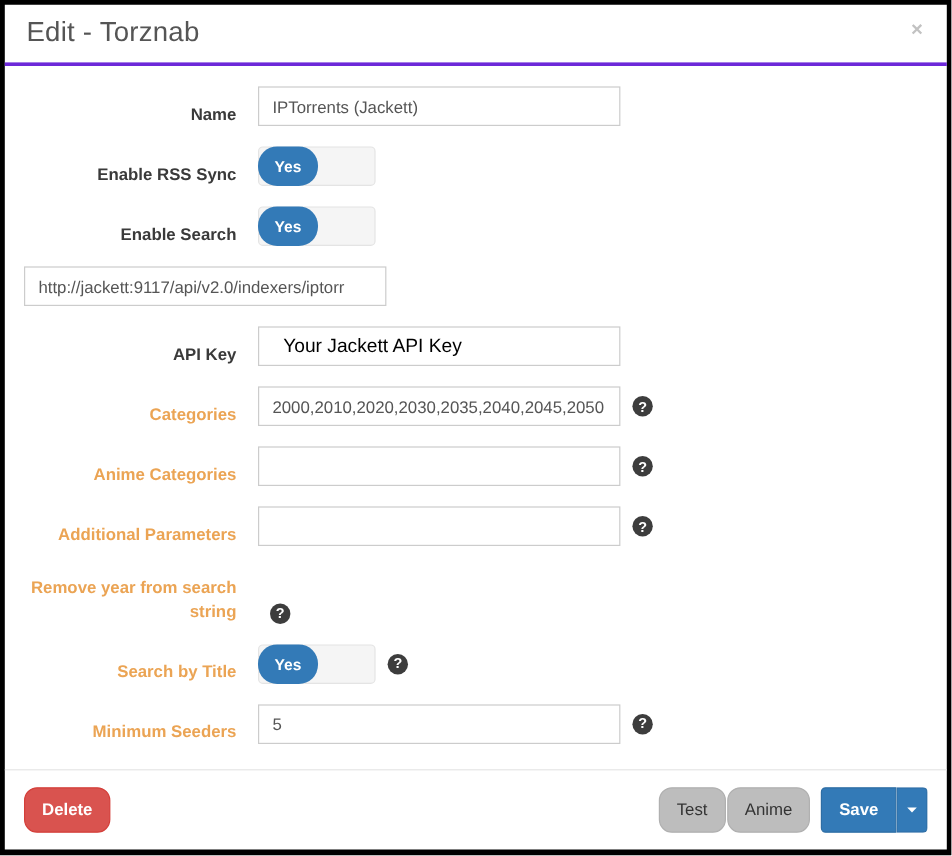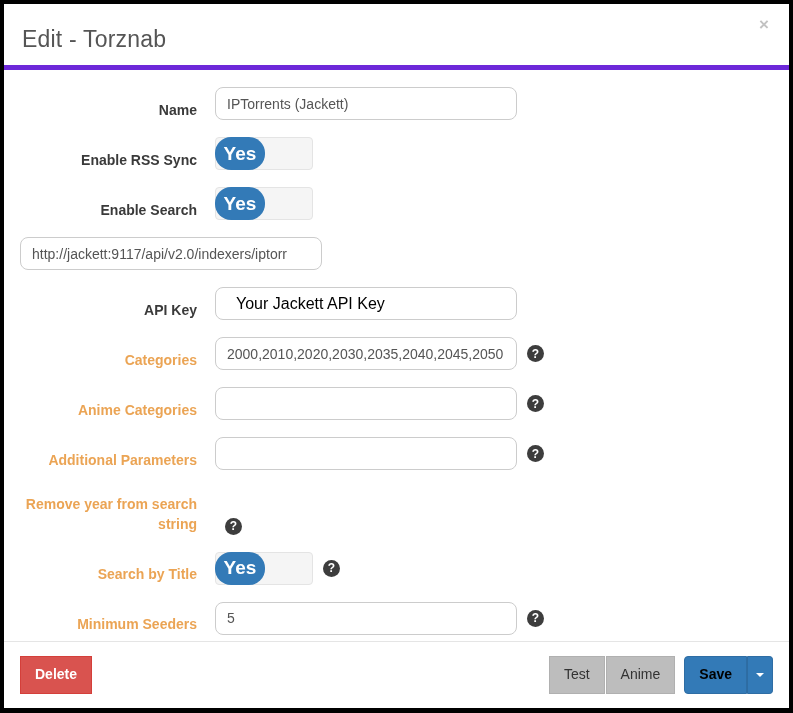--- a/index.html
+++ b/index.html
@@ -12,22 +12,22 @@
   .modal-frame {
     width: 793px; height: 713px;
     border: 4px solid #000;
     border-bottom-width: 5px;
     background: #fff;
     display: flex; flex-direction: column;
   }
   
   .modal-header {
     position: relative;
-    padding: 22px 18px 12px 18px;
-    border-bottom: 5px solid #6d28d9;
+    padding: 9px 18px 12px 18px;
+    border-bottom: 3px solid #6d28d9;
     flex: 0 0 auto;
   }
   .modal-title {
     font-size: 23px; font-weight: 300; color: #555;
     letter-spacing: 0.2px;
   }
   .close-btn {
     position: absolute; top: 12px; right: 20px;
     background: none; border: none;
     color: #c2c2c2; font-size: 17px; font-weight: 700;
@@ -45,21 +45,21 @@
     width: 195px; flex: 0 0 195px;
     padding: 7px 18px 0 0;
     text-align: right;
     font-size: 14px; font-weight: 700; color: #3a3a3a;
     line-height: 1.45;
   }
   .form-row.advanced .row-label { color: #eba454; }
   .row-control { display: flex; align-items: center; }
   .text-input {
     width: 302px; height: 33px;
-    border: 1px solid #ccc; border-radius: 8px;
+    border: 1px solid #ccc; border-radius: 0;
     padding: 6px 11px;
     font-family: "Liberation Sans", sans-serif;
     font-size: 14px; color: #555;
     background: #fff;
     outline: none;
   }
   .text-input.api-key { font-size: 16px; color: #000; padding-left: 20px; }
   
   .toggle {
     position: relative;
@@ -67,21 +67,21 @@
     background: #f5f5f5;
     border: 1px solid #e4e4e4;
     border-radius: 4px;
     cursor: pointer;
     flex: 0 0 auto;
   }
   .toggle .knob {
     position: absolute; top: -1px; height: 33px; width: 50px;
     border-radius: 16px;
     display: flex; align-items: center; justify-content: center;
-    color: #fff; font-size: 19px; font-weight: 700;
+    color: #fff; font-size: 13px; font-weight: 700;
   }
   .toggle.on  .knob { left: -1px;  background: #337ab7; }
   .toggle.off .knob { right: -1px; background: #d9534f; }
   
   .help-icon {
     width: 17px; height: 17px; flex: 0 0 17px;
     margin-left: 10px;
     border-radius: 50%;
     background: #3d3d3d; color: #fff;
     font-size: 12px; font-weight: 700;
@@ -90,30 +90,30 @@
   }
   
   .modal-footer {
     flex: 0 0 auto;
     border-top: 1px solid #e5e5e5;
     padding: 14px 16px;
     display: flex; align-items: center;
   }
   .footer-spacer { flex: 1 1 auto; }
   .btn {
-    border-radius: 0;
+    border-radius: 11px;
     padding: 8px 14px;
     font-family: "Liberation Sans", sans-serif;
     font-size: 14px; line-height: 1.42;
     cursor: pointer;
     border: 1px solid transparent;
   }
   .btn-danger  { background: #d9534f; border-color: #d43f3a; color: #fff; font-weight: 700; }
   .btn-default { background: #bdbdbd; border-color: #b0b0b0; color: #333; margin-left: 1px; }
-  .btn-primary { background: #337ab7; border-color: #2e6da4; color: #000000; font-weight: 700; }
+  .btn-primary { background: #337ab7; border-color: #2e6da4; color: #ffffff; font-weight: 700; }
   .save-group { display: inline-flex; margin-left: 9px; }
   .save-group .btn-primary { border-radius: 4px 0 0 4px; }
   .save-caret {
     background: #337ab7;
     border: 1px solid #2e6da4;
     border-left: 1px solid #2d6ca2;
     border-radius: 0 4px 4px 0;
     padding: 8px 8px;
     display: inline-flex; align-items: center;
     cursor: pointer;

